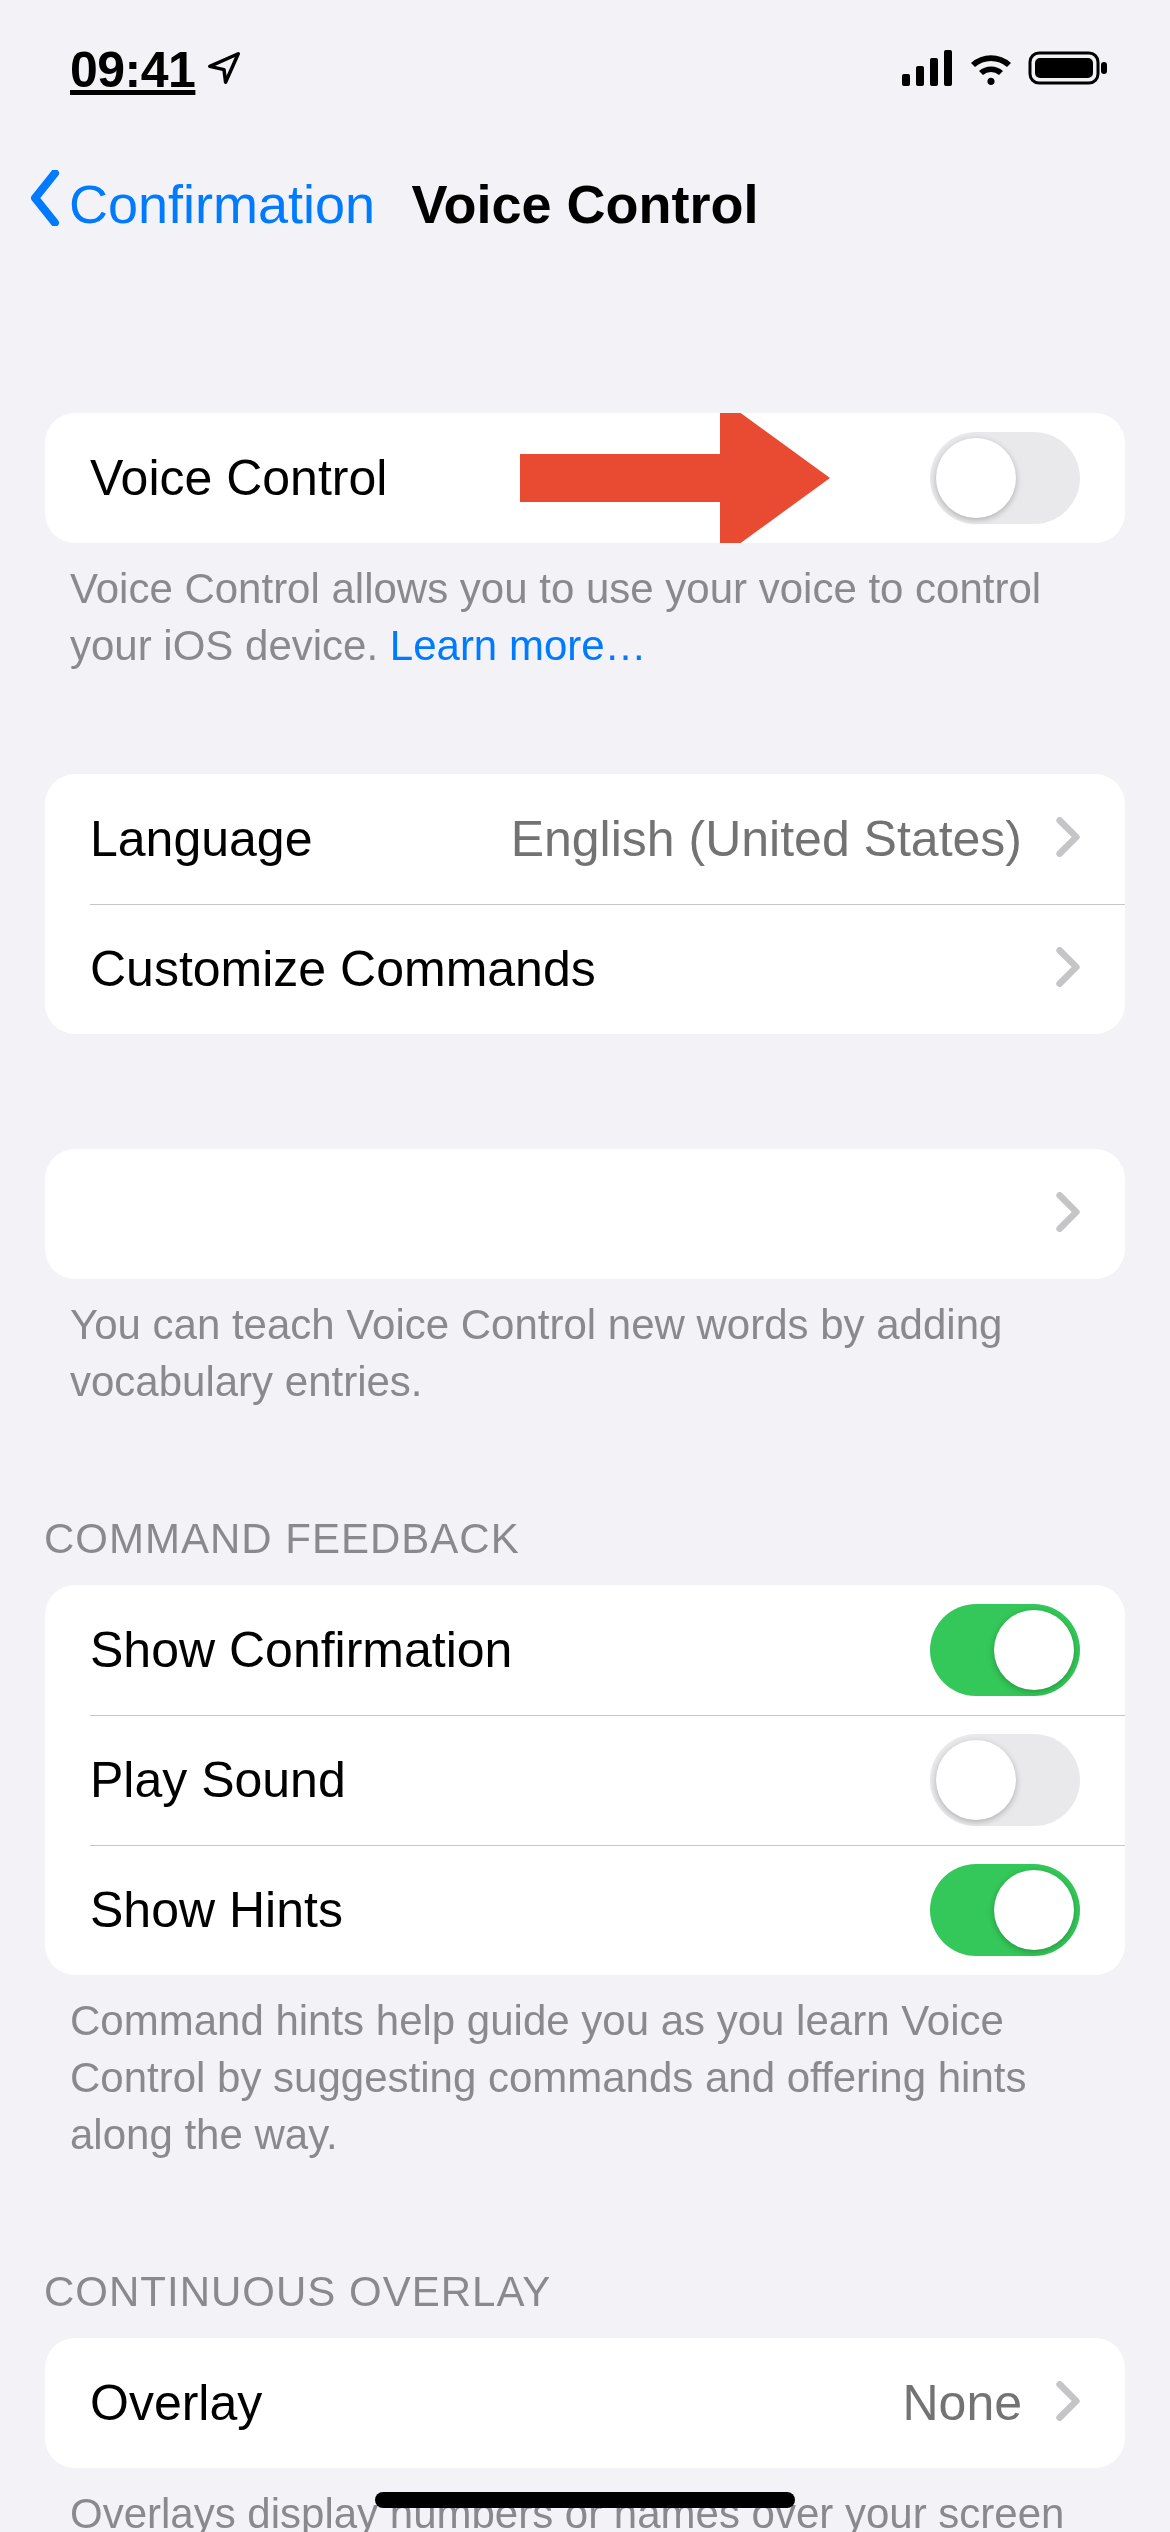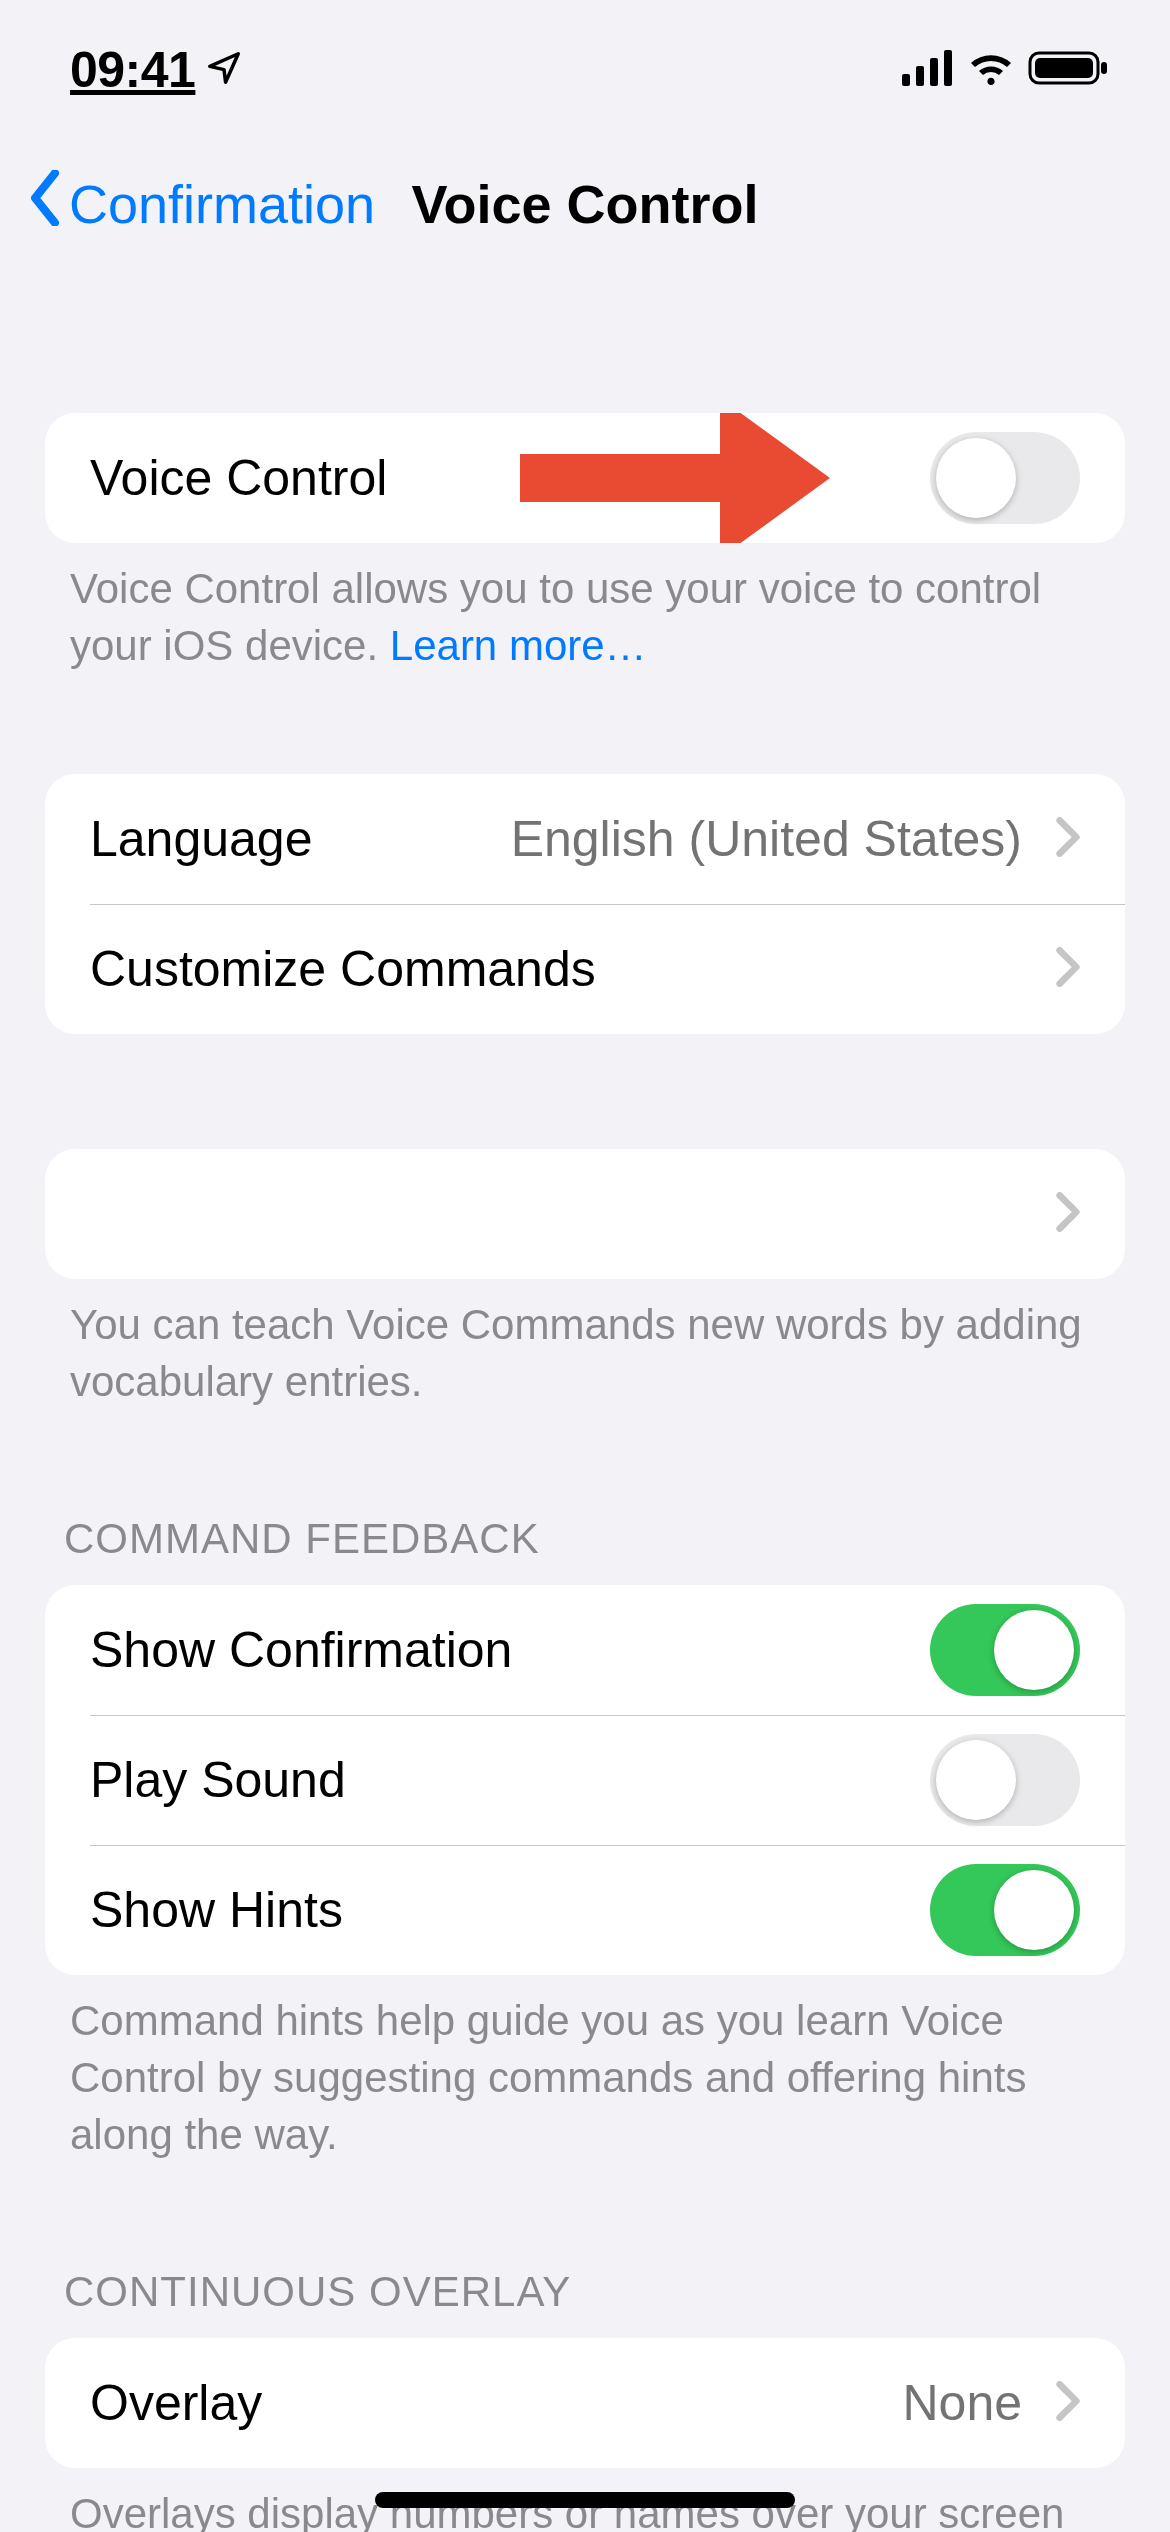--- a/index.html
+++ b/index.html
@@ -103,21 +103,21 @@
   
   .footer-text, .header-text {
     color: #8a8a8e;
     font-size: 42px;
     line-height: 1.35;
     padding: 18px 70px 0 70px;
   }
   .header-text {
     text-transform: uppercase;
     letter-spacing: 1px;
-    padding: 0 70px 18px 64px;
+    padding: 0 70px 18px 44px;
   }
   .footer-link { color: #007aff; }
 
   
   .gap-lg { height: 115px; }
   .gap-md { height: 100px; }
 
   
   .arrow-annotation {
     position: absolute;
@@ -243,21 +243,21 @@
 <div class="group">
   <div class="row">
     <span class="row-value"></span>
     <span class="chevron">
       <svg width="24" height="40" viewBox="0 0 14 24">
           <polyline points="2,2 12,12 2,22" fill="none" stroke="#c5c5c7" stroke-width="4" stroke-linecap="round" stroke-linejoin="round"></polyline>
         </svg>
     </span>
   </div>
 </div>
-<div class="footer-text">You can teach Voice Commands new words by adding vocabulary entries.</div>
+<div class="footer-text">You can teach Voice Control new words by adding vocabulary entries.</div>
 
 <div class="gap-md"></div>
 
 <div class="header-text">Command Feedback</div>
 <div class="group">
   <div class="row">
     <span class="row-label">Show Confirmation</span>
     <div class="switch on" style="margin-left:auto;">
         <div class="knob"></div>
       </div>

